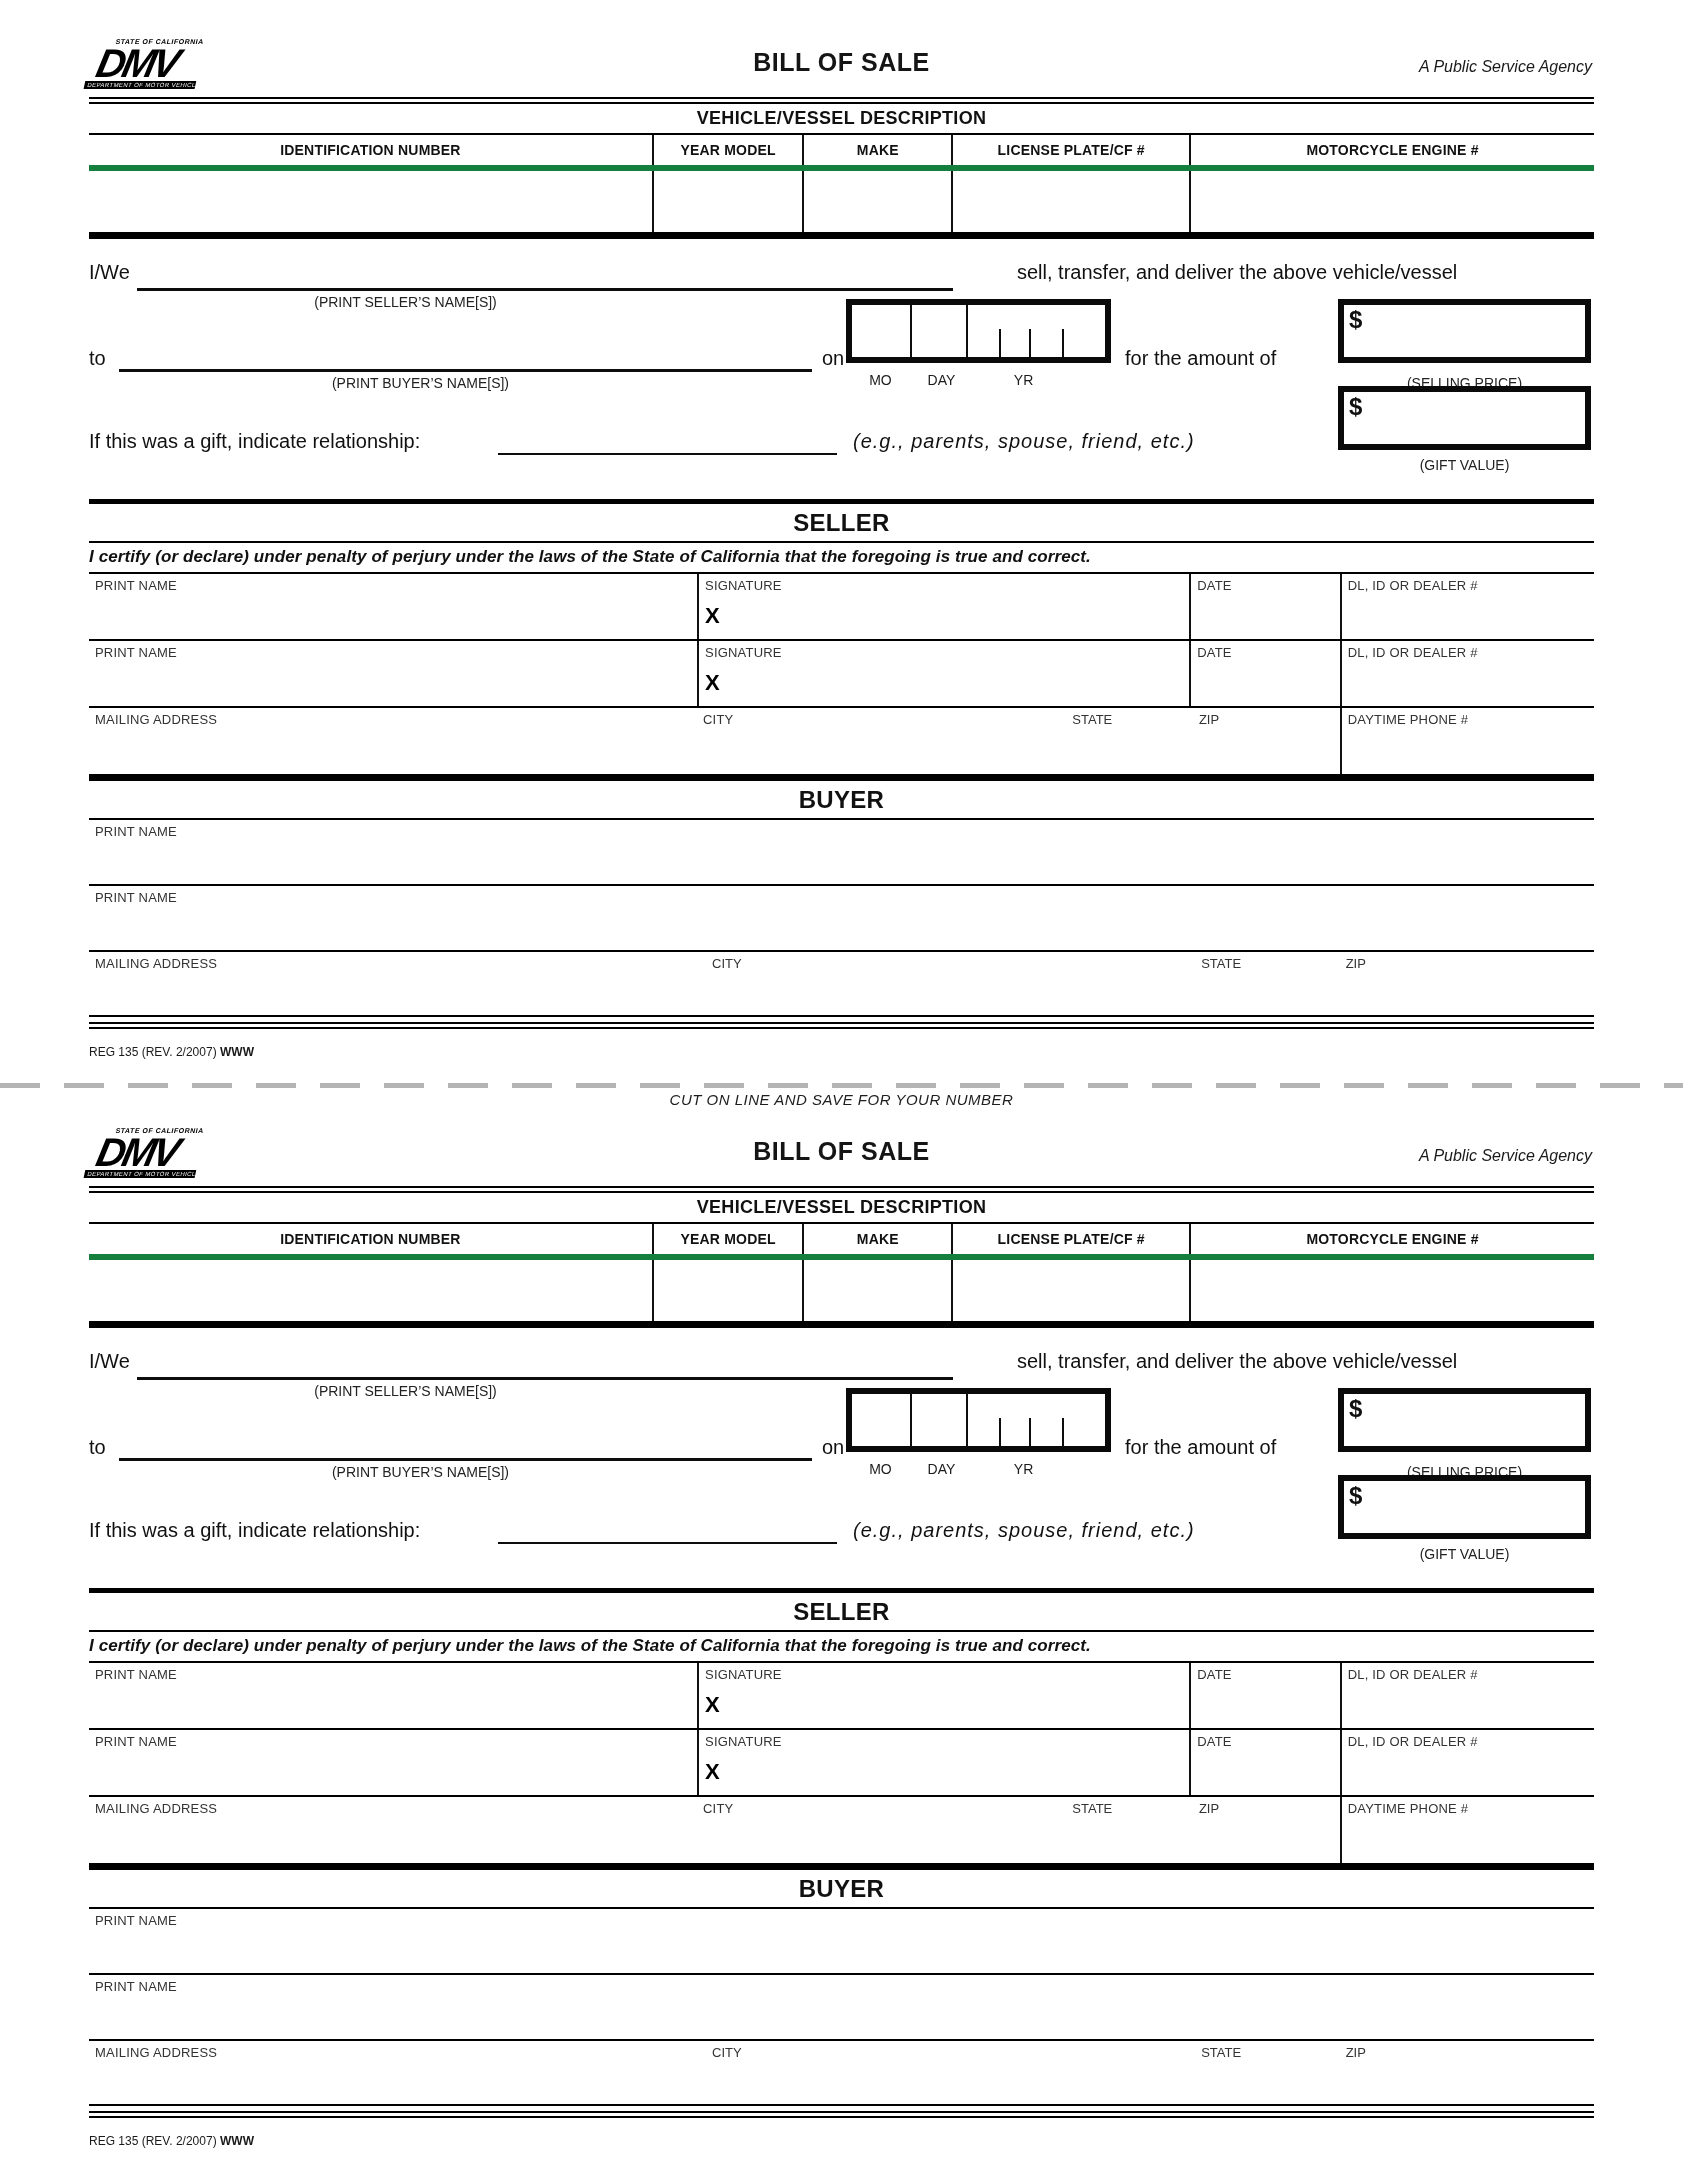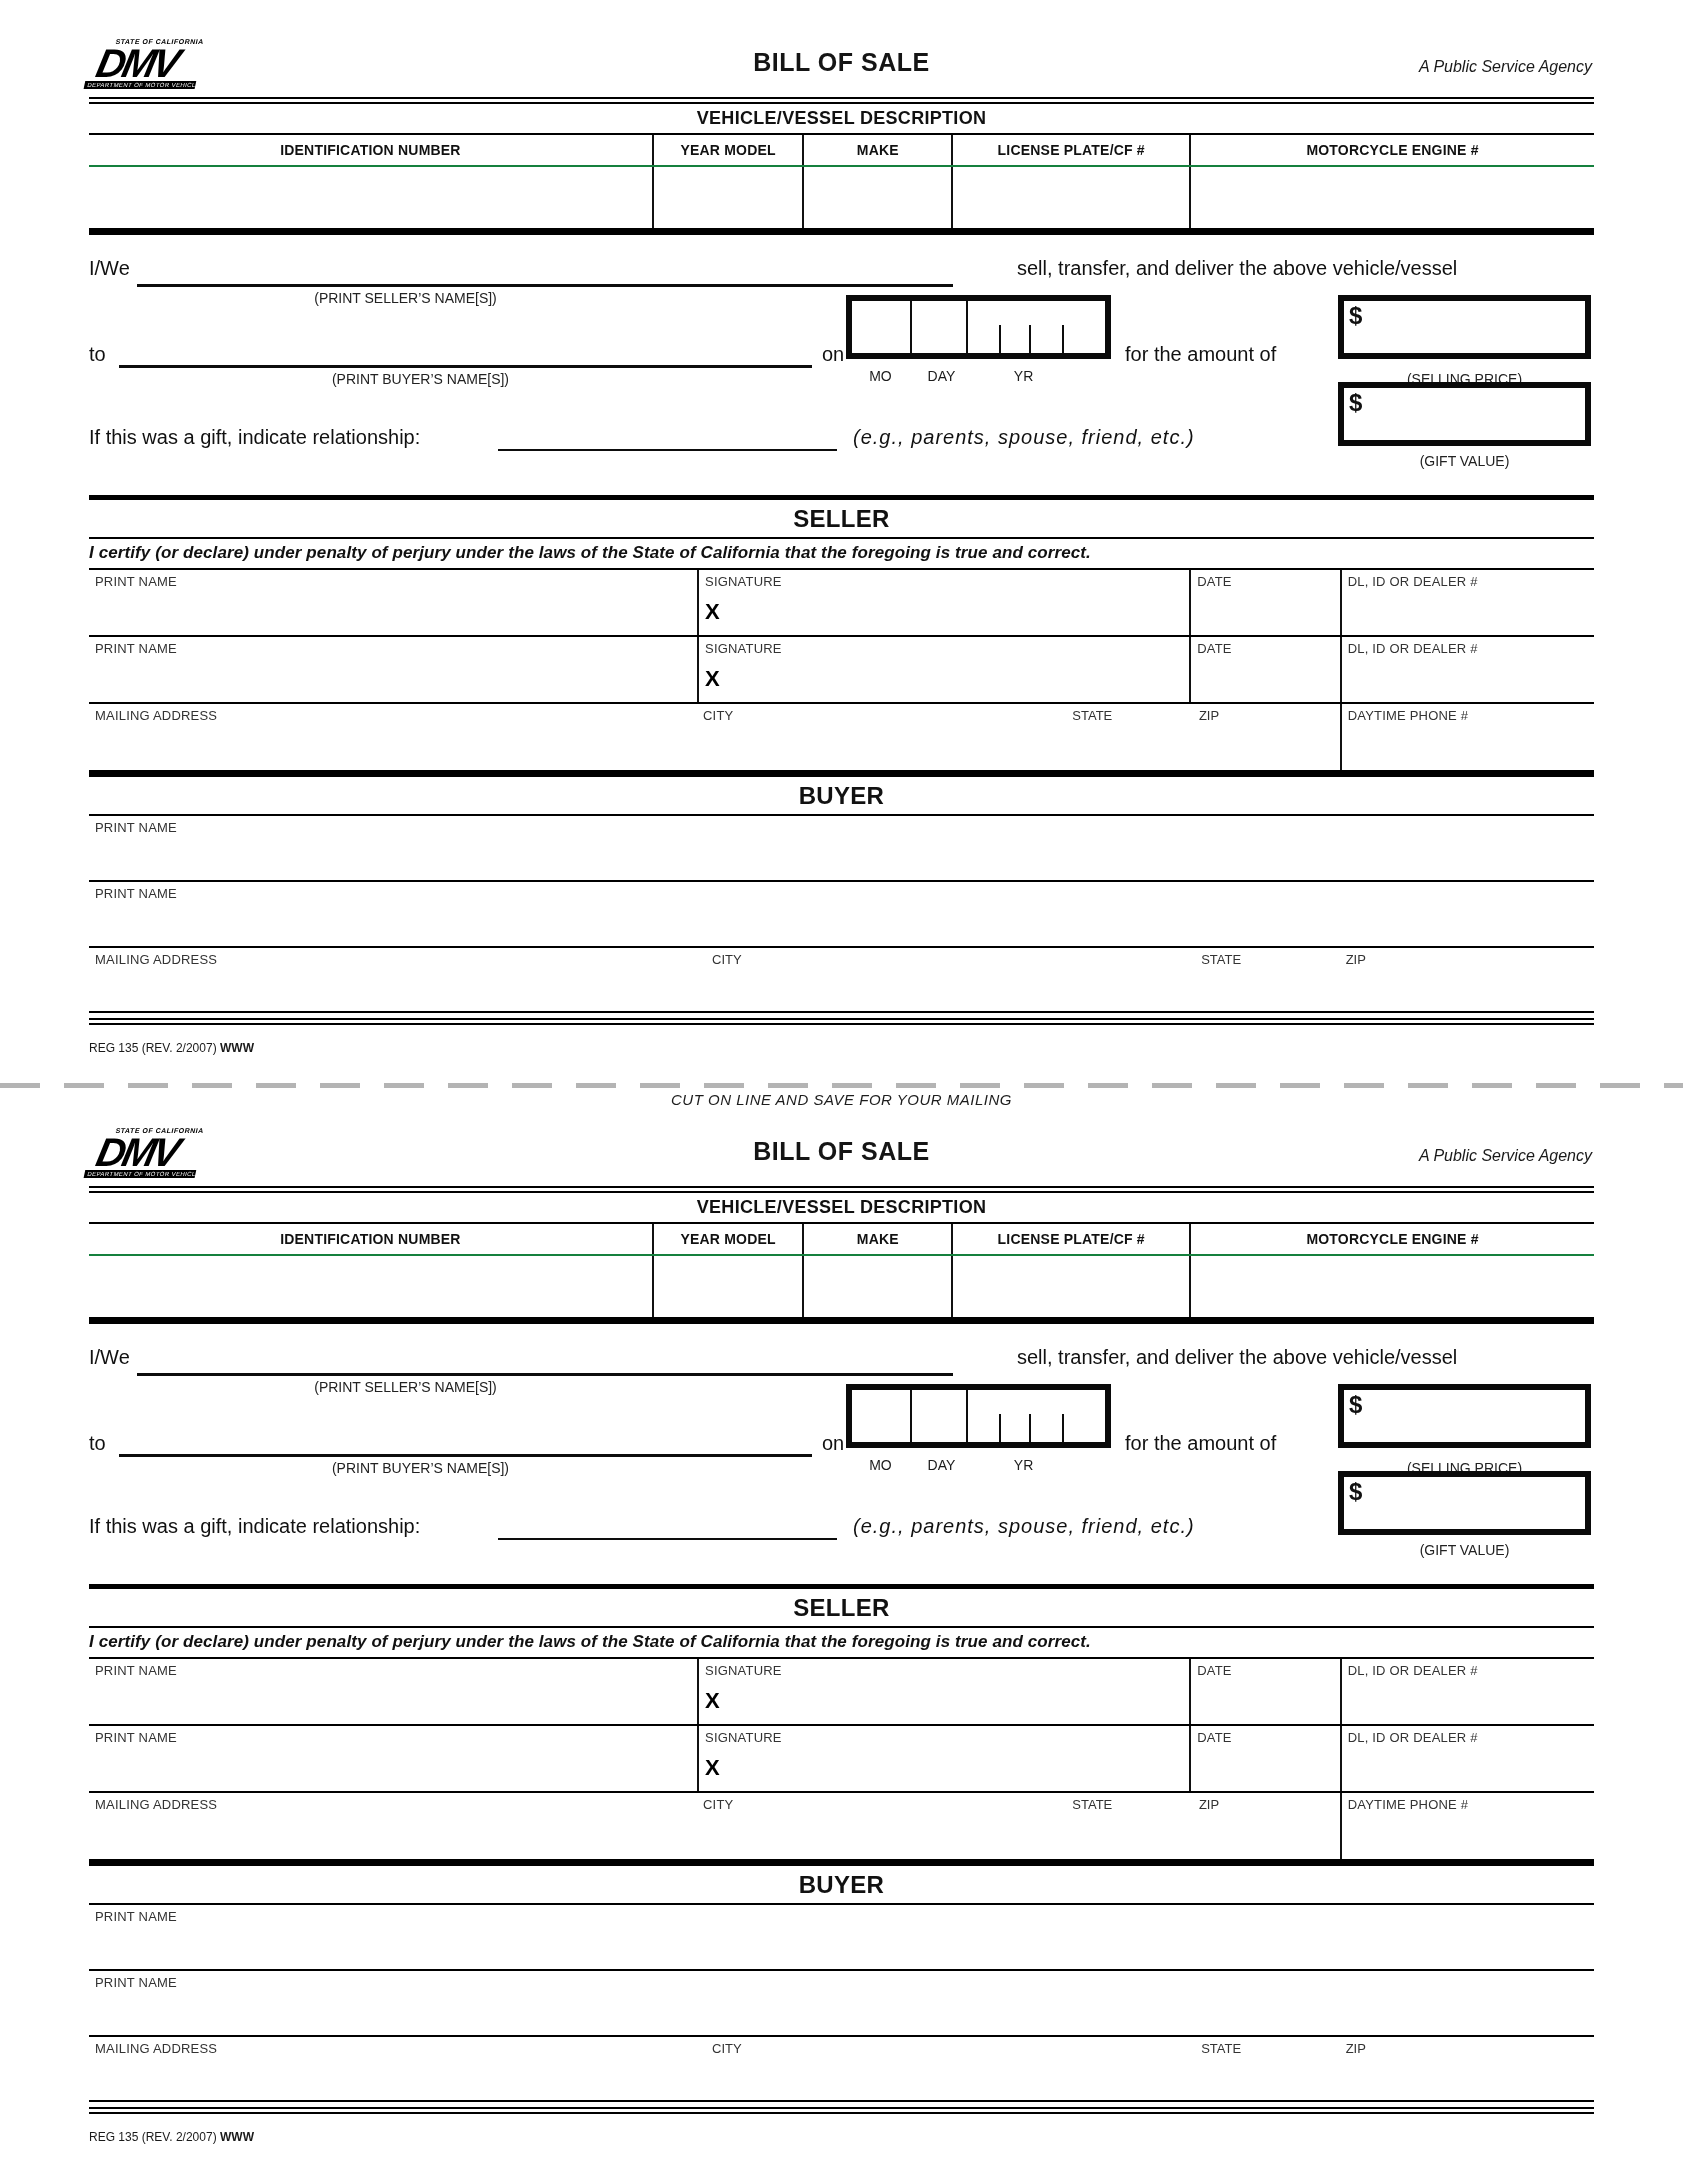--- a/index.html
+++ b/index.html
@@ -28,21 +28,21 @@
   .rule1{height:2px;background:#000;}
   .thick{height:5px;background:#000;}
 
   
   .vv-heading{height:25px;padding-top:4px;text-align:center;font-size:18px;font-weight:bold;letter-spacing:0.3px;}
   .vtable{border-top:2px solid #000;border-bottom:7px solid #000;}
   .vrow{display:flex;}
   .vrow .vc{box-sizing:border-box;}
   .vrow .vc+.vc{border-left:2px solid #111;}
   .vc1{width:37.4%;}.vc2{width:10%;}.vc3{width:9.9%;}.vc4{width:15.8%;}.vc5{width:26.9%;}
-  .vhead{height:30px;border-bottom:2px solid #15803d;}
+  .vhead{height:30px;border-bottom:6px solid #15803d;}
   .vhead .vc{display:flex;align-items:center;justify-content:center;font-size:14px;font-weight:bold;letter-spacing:0.2px;}
   .vdata{height:61px;}
 
   
   .sale{position:relative;height:260px;font-size:20px;}
   .sale .abs{position:absolute;white-space:nowrap;}
   .uline{position:absolute;height:2.5px;background:#0d0d0d;}
   .sublabel{position:absolute;font-size:14px;color:#222;text-align:center;white-space:nowrap;}
   .bigbox{position:absolute;box-sizing:border-box;border:6px solid #0a0a0a;background:#fff;}
   .bigbox .dollar{position:absolute;left:5px;top:1px;font-size:24px;font-weight:bold;}
@@ -232,21 +232,21 @@
         <div class="l"></div>
     </div>
     <div class="footer">
       <span>REG 135 (REV. 2/2007)</span>
       <b>WWW</b>
     </div>
   </div>
 </div>
 
 <div class="cutline"></div>
-<div class="cuttext">CUT ON LINE AND SAVE FOR YOUR MAILING</div>
+<div class="cuttext">CUT ON LINE AND SAVE FOR YOUR NUMBER</div>
 
 <div class="form-slot slot-2">
   <div class="form">
 
     <div class="hdr">
       <div class="logo">
         <div class="logo-top">STATE OF CALIFORNIA</div>
         <div class="logo-dmv">DMV</div>
         <div class="logo-bot">DEPARTMENT OF MOTOR VEHICLES</div>
       </div>

